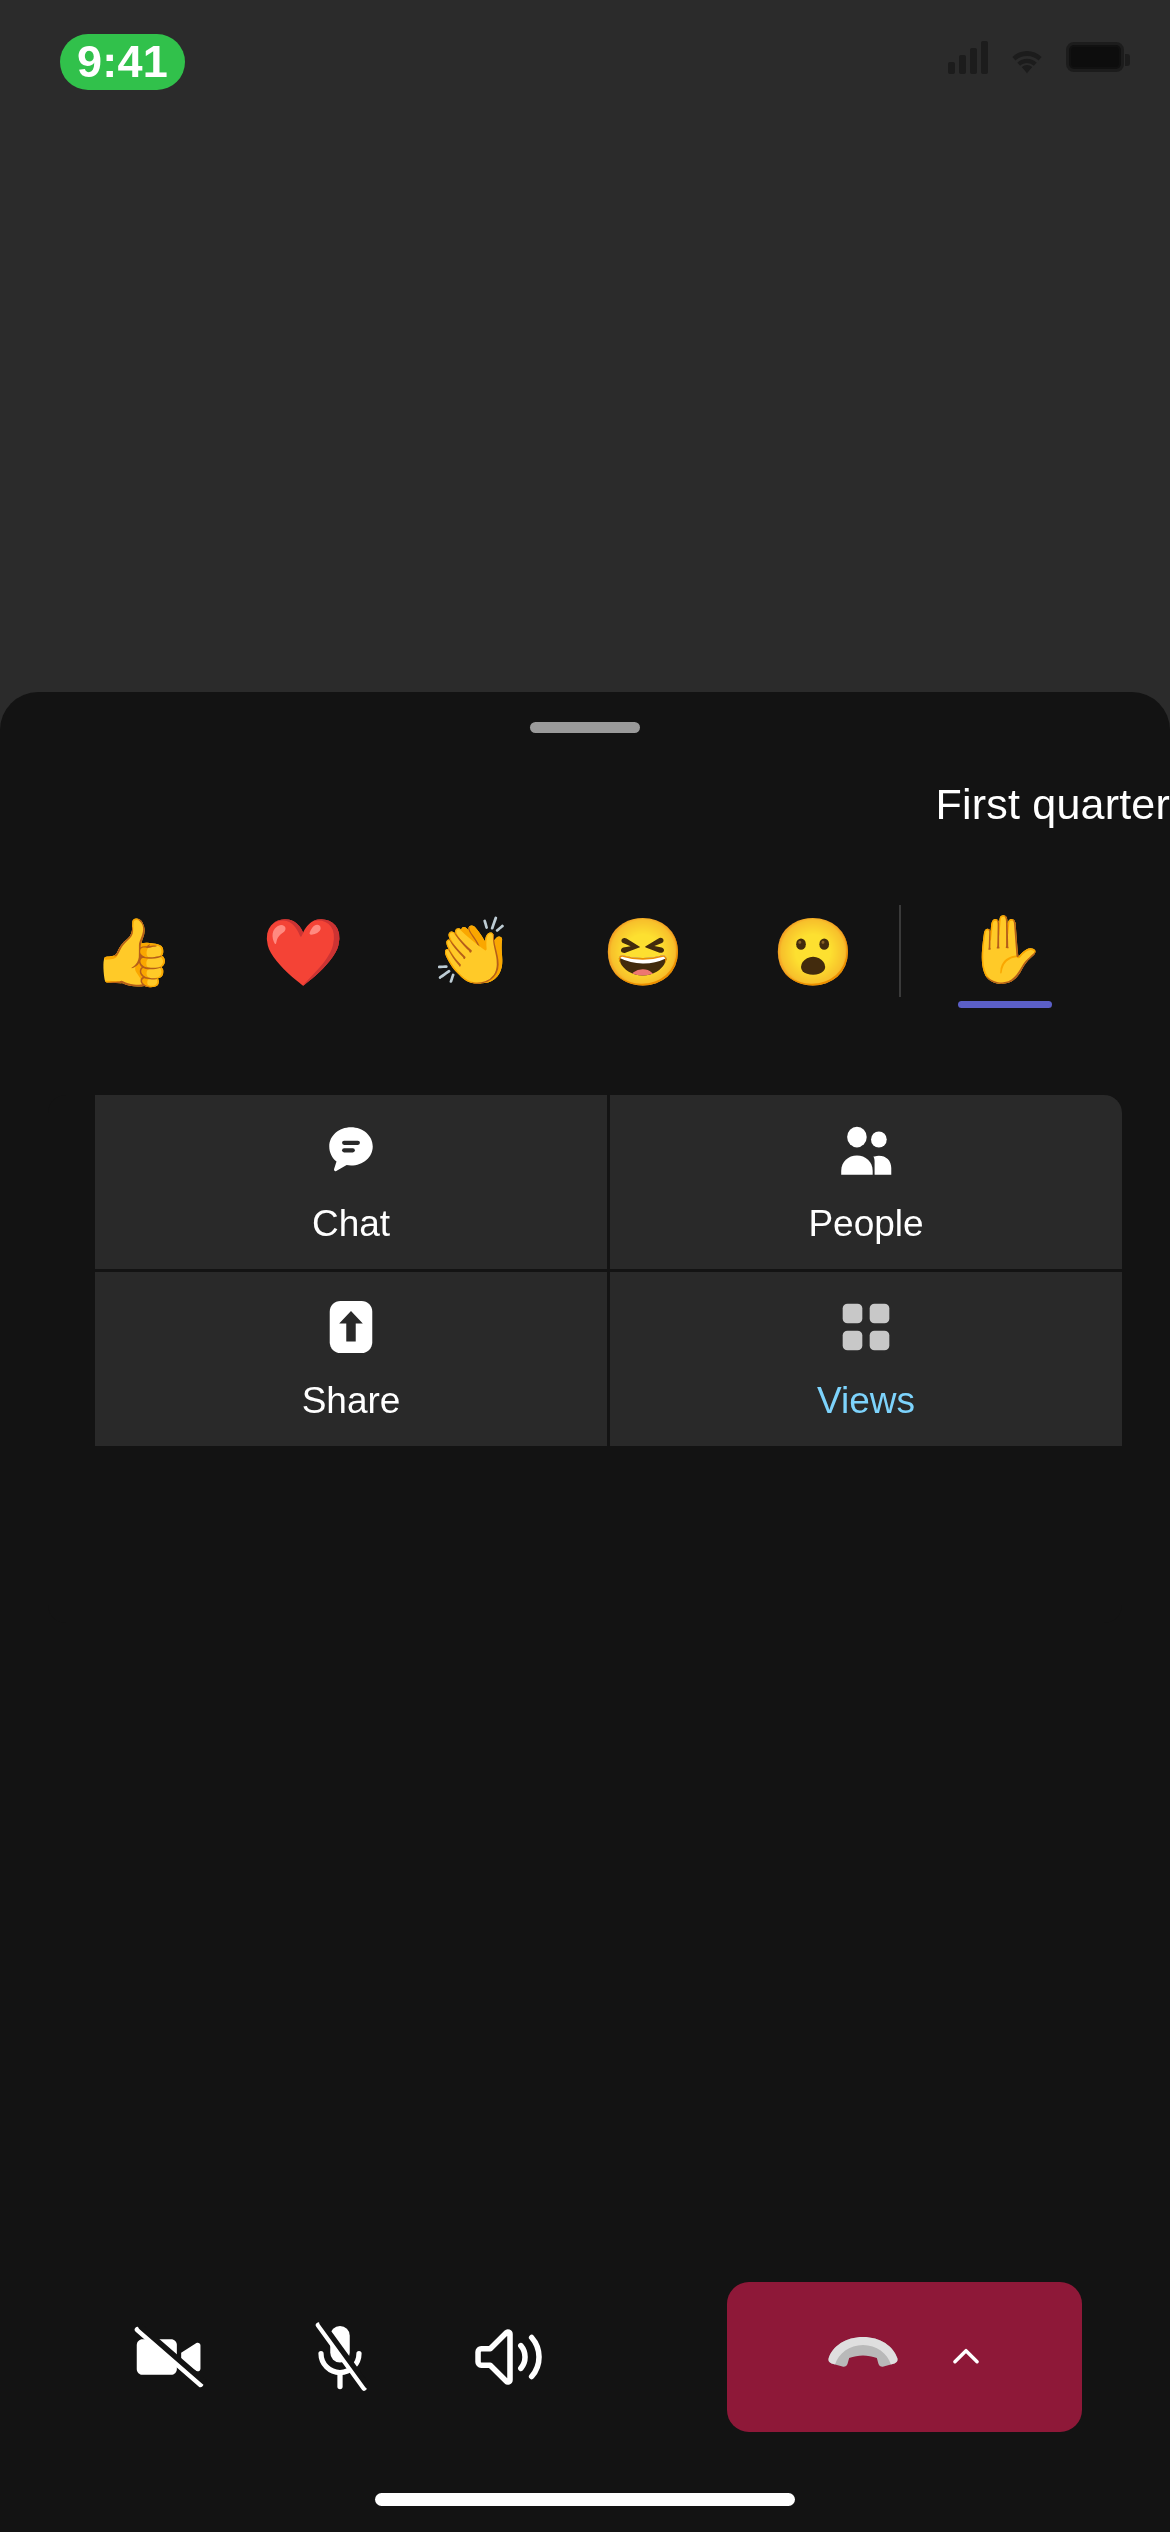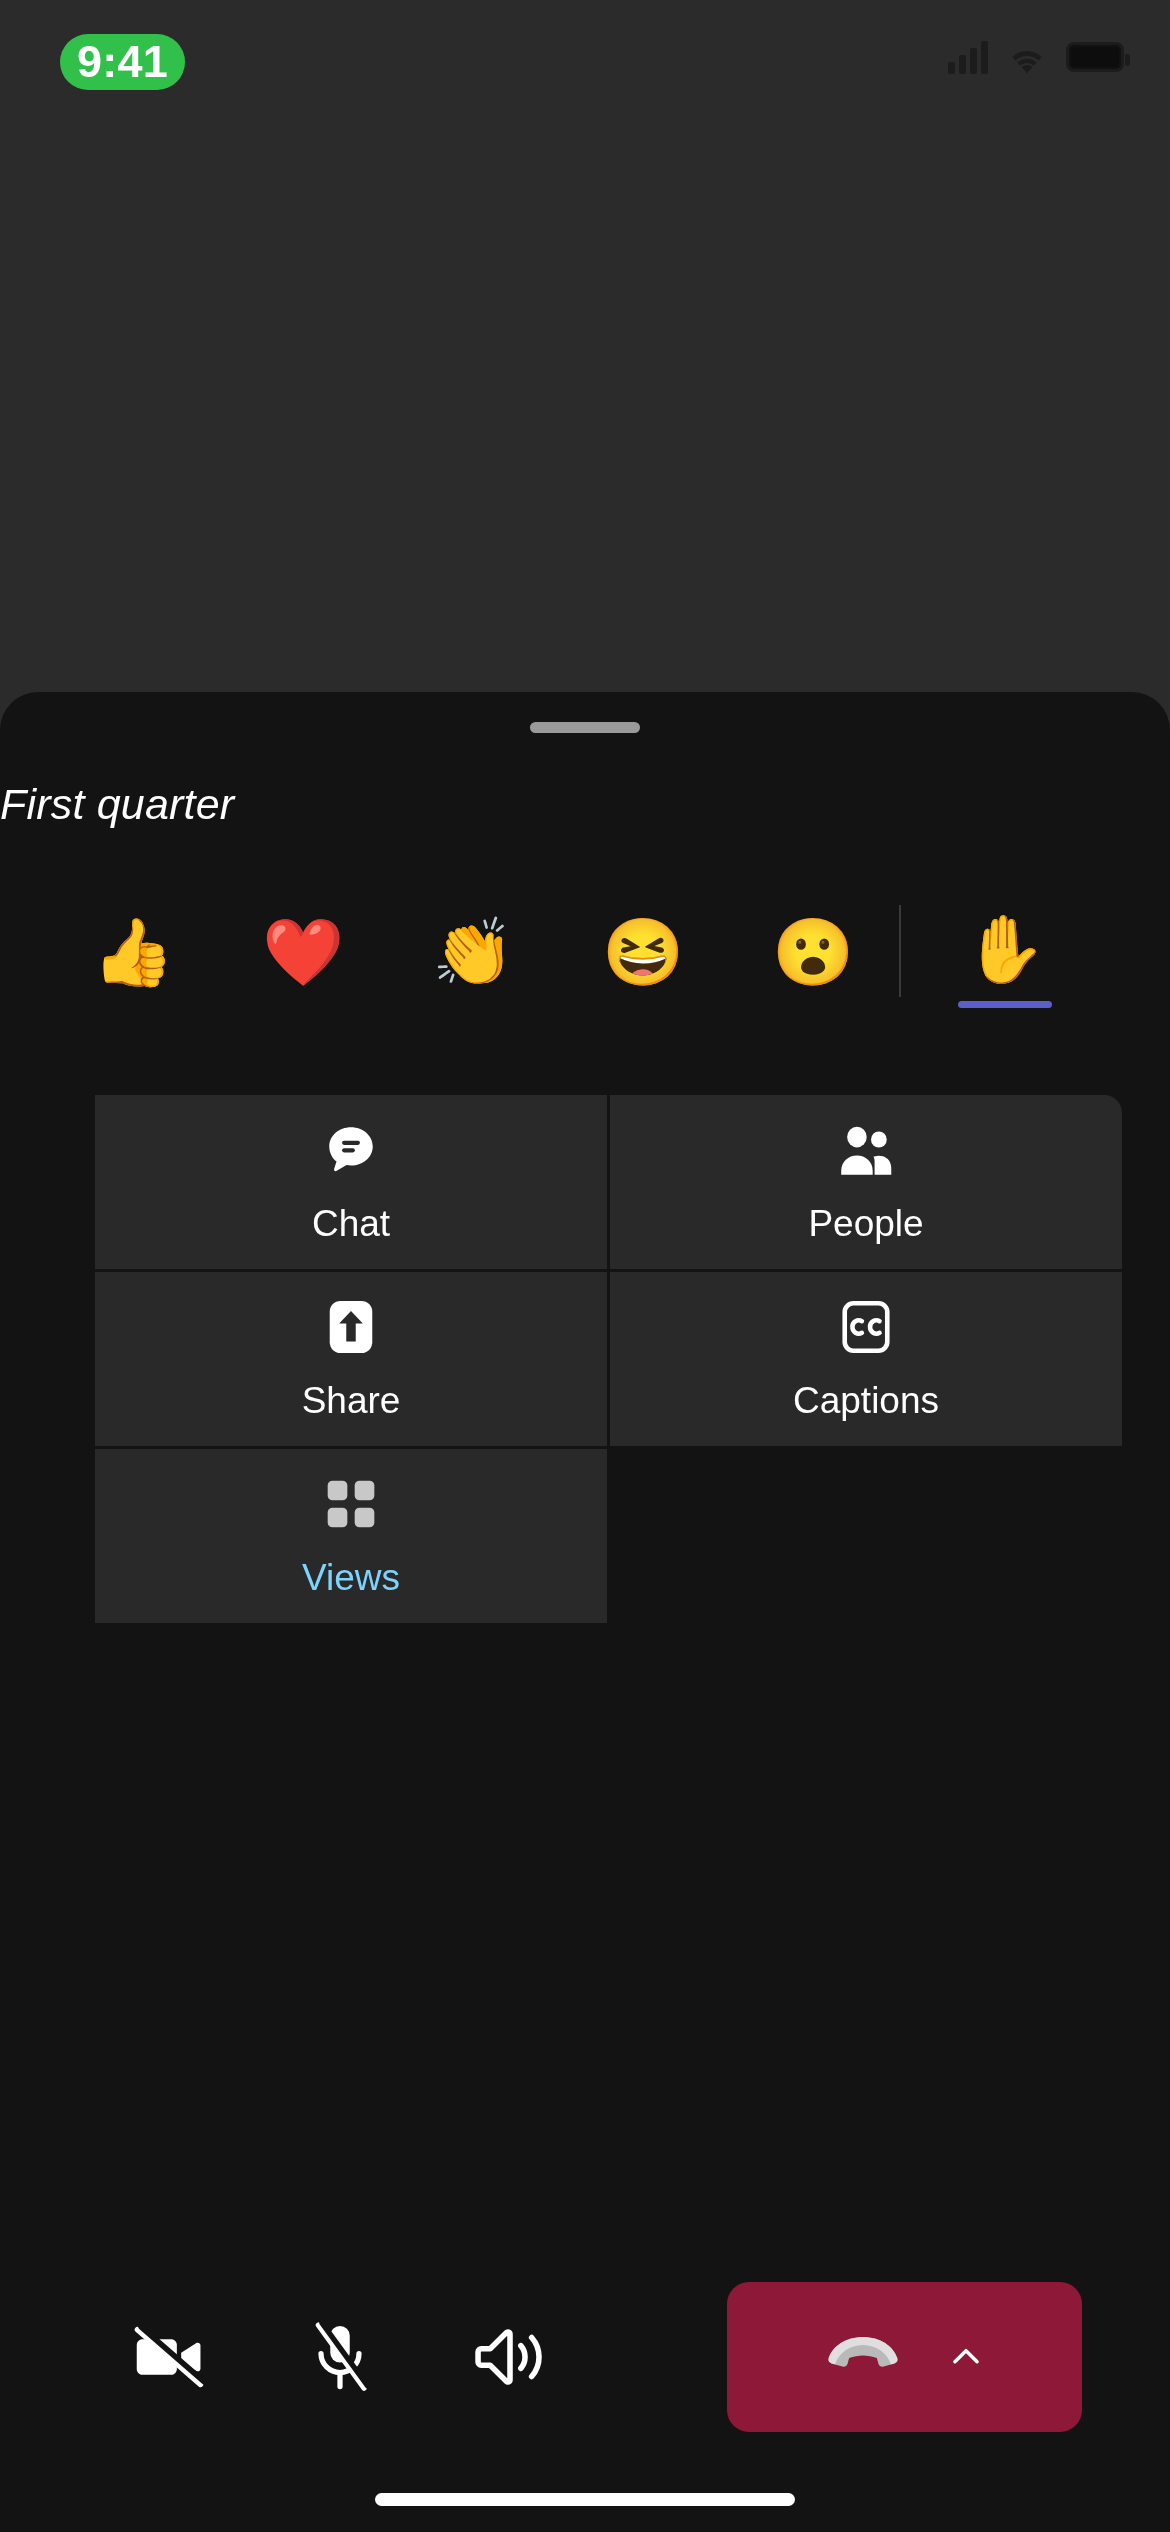--- a/index.html
+++ b/index.html
@@ -48,23 +48,22 @@
     position:absolute; left:0; top:692px; width:1170px; height:1840px;
     background:#131313;
     border-radius:38px 38px 0 0;
   }
   .grabber {
     position:absolute; left:50%; top:30px; transform:translateX(-50%);
     width:110px; height:11px; border-radius:6px; background:#9a9a9a;
   }
   .sheet-title {
     position:absolute; left:0; top:88px; width:100%;
-    text-align:left; color:#ffffff; font-size:43px; font-weight:400;
+    text-align:right; color:#ffffff; font-size:43px; font-weight:400;
     letter-spacing:0.2px;
-    font-style:italic;
   }
 
   
   .reactions {
     position:absolute; left:0; top:205px; width:1170px; height:125px;
   }
   .react-group { position:absolute; left:48px; top:0; width:850px; height:125px;
     display:flex; align-items:flex-start; }
   .react {
     width:170px; height:110px; display:flex; align-items:center; justify-content:center;
@@ -198,30 +197,20 @@
       <div class="tile">
         <div class="ico">
           <svg width="52" height="58" viewBox="0 0 22 24">
             <rect x="2" y="1" width="18" height="22" rx="4.5" fill="#ffffff"></rect>
             <path fill="#292929" d="M11 5.2l5 5.3h-3v7.6H9v-7.6H6l5-5.3z"></path>
           </svg>
         </div>
         <div class="lbl">Share</div>
       </div>
 
-      <div class="tile">
-        <div class="ico">
-          <svg width="58" height="58" viewBox="0 0 24 24">
-            <rect x="3.2" y="2.2" width="17.6" height="19.6" rx="3.6" fill="none" stroke="#ffffff" stroke-width="1.9"></rect>
-            <path fill="none" stroke="#ffffff" stroke-width="1.9" stroke-linecap="round" d="M10.3 9.6a2.6 2.6 0 00-3.9 2.4 2.6 2.6 0 003.9 2.4"></path>
-            <path fill="none" stroke="#ffffff" stroke-width="1.9" stroke-linecap="round" d="M17.6 9.6a2.6 2.6 0 00-3.9 2.4 2.6 2.6 0 003.9 2.4"></path>
-          </svg>
-        </div>
-        <div class="lbl">Captions</div>
-      </div>
 
       <div class="tile dim">
         <div class="ico">
           <svg width="54" height="54" viewBox="0 0 22 22">
             <rect x="1.5" y="1.5" width="8" height="8" rx="2" fill="#c8c8c8"></rect>
             <rect x="12.5" y="1.5" width="8" height="8" rx="2" fill="#c8c8c8"></rect>
             <rect x="1.5" y="12.5" width="8" height="8" rx="2" fill="#c8c8c8"></rect>
             <rect x="12.5" y="12.5" width="8" height="8" rx="2" fill="#c8c8c8"></rect>
           </svg>
         </div>

